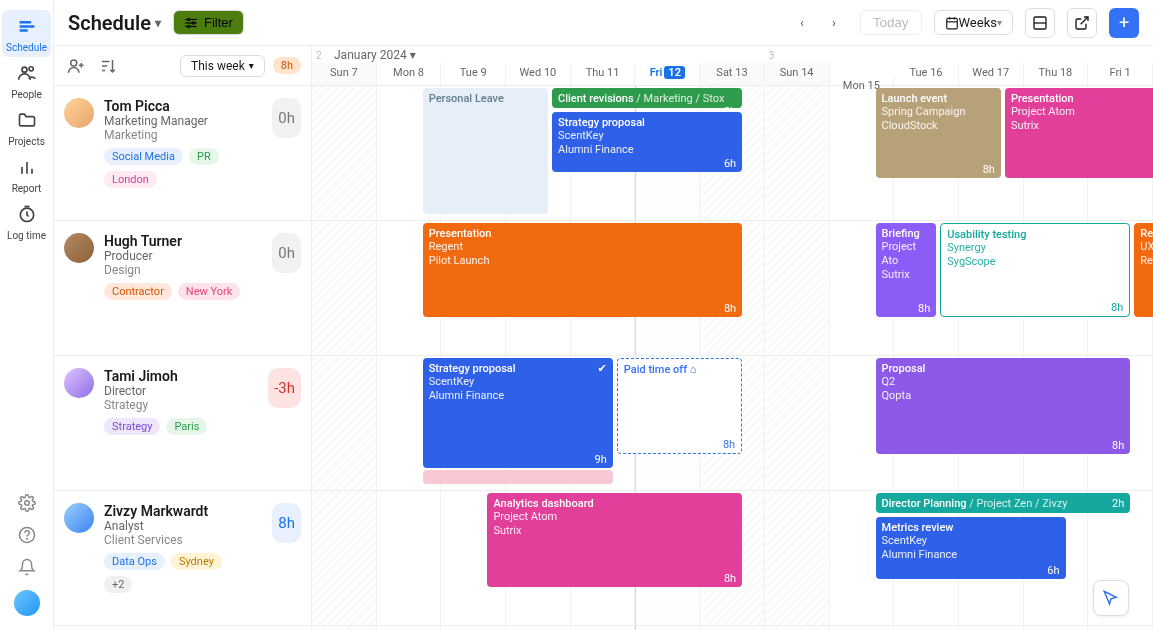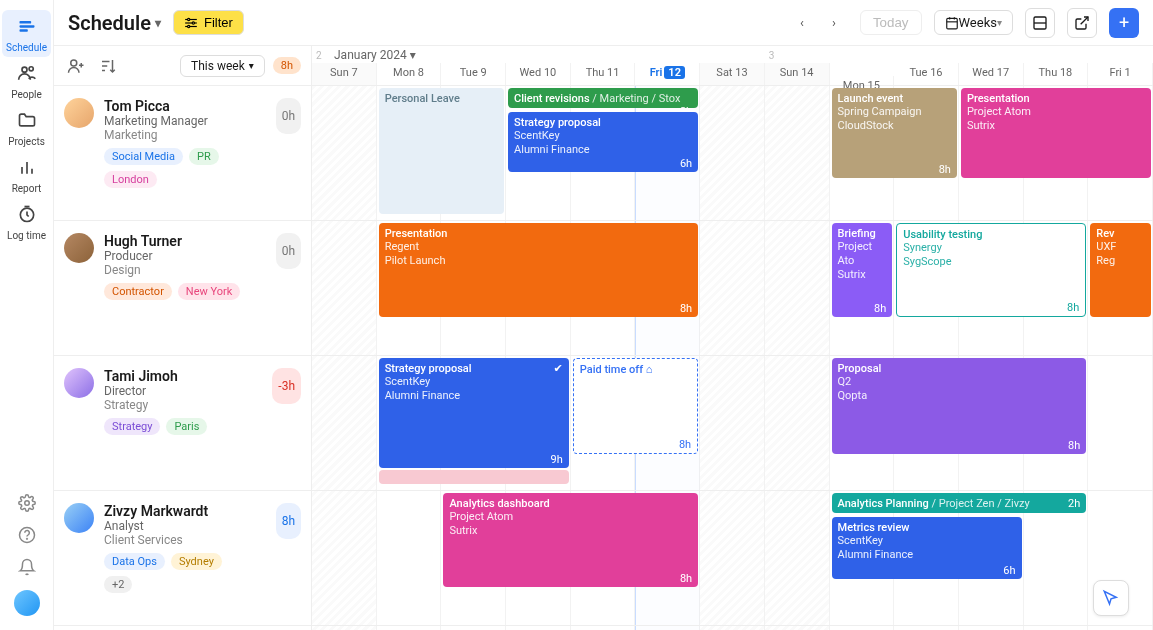--- a/index.html
+++ b/index.html
@@ -14,21 +14,21 @@
 .rail-spacer { flex: 1; }
 .rail-bottom { display: flex; flex-direction: column; align-items: center; gap: 14px; padding-bottom: 14px; }
 .rail-bottom .ico { color: #888; cursor: pointer; }
 .avatar-sm { width: 26px; height: 26px; border-radius: 50%; background: linear-gradient(135deg,#6ec6ff,#2196f3); }
 
 
 .main { flex: 1; display: flex; flex-direction: column; }
 .topbar { height: 46px; display: flex; align-items: center; padding: 0 14px; gap: 12px; border-bottom: 1px solid #eee; }
 .title { font-size: 20px; font-weight: 600; display: flex; align-items: center; gap: 4px; }
 .title .caret { font-size: 12px; color: #666; }
-.filter-btn { border: 1px solid #ddd; border-radius: 6px; padding: 4px 10px; display: flex; align-items: center; gap: 6px; font-size: 13px; cursor: pointer; background: #fde047; }
+.filter-btn { border: 1px solid #ddd; border-radius: 6px; padding: 4px 10px; display: flex; align-items: center; gap: 6px; font-size: 13px; cursor: pointer; background: #4d7c0f; }
 .topbar-spacer { flex: 1; }
 .nav-arrows { display: flex; gap: 4px; }
 .icon-btn { width: 28px; height: 28px; border-radius: 6px; display: flex; align-items: center; justify-content: center; cursor: pointer; color: #555; }
 .today-btn { border: 1px solid #eee; border-radius: 6px; padding: 4px 12px; color: #bbb; cursor: pointer; background: #fff; }
 .view-select { border: 1px solid #ddd; border-radius: 6px; padding: 4px 10px; display: flex; align-items: center; cursor: pointer; background: #fff; }
 .square-btn { width: 30px; height: 30px; border: 1px solid #ddd; border-radius: 6px; display: flex; align-items: center; justify-content: center; cursor: pointer; background: #fff; }
 .add-btn { width: 30px; height: 30px; border-radius: 6px; background: #3571f4; color: #fff; display: flex; align-items: center; justify-content: center; font-size: 18px; cursor: pointer; }
 
 
 .body { flex: 1; display: flex; overflow: hidden; }
@@ -39,42 +39,42 @@
 .hours-pill { background: #ffe3cc; color: #d35400; border-radius: 10px; padding: 2px 8px; font-size: 11px; }
 
 .person-row { border-bottom: 1px solid #eee; padding: 12px 10px 12px 10px; display: flex; gap: 10px; justify-content: center; }
 .person-avatar { width: 30px; height: 30px; border-radius: 50%; flex-shrink:0; }
 .person-info { flex: 1; }
 .person-name { font-weight: 600; font-size: 14px; }
 .person-role { color: #666; font-size: 12px; }
 .person-dept { color: #888; font-size: 12px; }
 .badges { margin-top: 6px; display: flex; gap: 6px; flex-wrap: wrap; }
 .badge { border-radius: 10px; padding: 2px 8px; font-size: 11px; }
-.hours-ind { font-size: 12px; border-radius: 10px; padding: 11px 6px; align-self:flex-start;margin-left:18px; }
+.hours-ind { font-size: 15px; border-radius: 10px; padding: 11px 6px; align-self:flex-start;margin-left:18px; }
 
 
 .cal { flex: 1; display:flex; flex-direction:column; position:relative; overflow:hidden;}
 .cal-header { position:relative; height: 40px; border-bottom: 1px solid #eee; }
 .month-row { position:absolute; top:2px; left:0; right:0; height:14px; font-size:10px; color:#999;}
 .month-label { position: absolute; font-size:12px; color:#666; }
 .days-row { position:absolute; bottom:0; left:0; right:0; height:22px; display:flex;}
 .day-cell { border-right: 1px solid #f2f2f2; font-size:11px; color:#666; text-align:center; padding-top:3px; position:relative;}
 .day-cell.weekend { background:#fafafa; }
 .day-cell.today { color:#1a73e8; font-weight:600; }
 .today-marker { display:inline-block; background:#1a73e8; color:#fff; border-radius:3px; padding:0 4px; margin-left:2px;}
 .week-num { position:absolute; font-size:10px; color:#bbb; top:2px;}
 
 .cal-body { flex:1; position:relative; }
 .cal-row { position:absolute; left:0; right:0; border-bottom:1px solid #eee;}
 .grid-lines { position:absolute; top:0; bottom:0; left:0; right:0; display:flex;}
 .grid-col { border-right:1px solid #f2f2f2;}
 .grid-col.weekend { background: repeating-linear-gradient(135deg, #fafafa, #fafafa 3px, #fff 3px, #fff 6px);}
 .today-line { position:absolute; top:0; bottom:0; border-left: 1px solid #c8dcff; background: rgba(200,220,255,0.06);}
 
-.event { position:absolute; border-radius:4px; padding:4px 6px; font-size:11px; color:#fff; overflow:hidden; cursor:pointer; }
+.event { position:absolute; border-radius:4px; padding:4px 6px; font-size:11px; color:#fff; overflow:hidden; cursor:pointer;margin-left:44px; }
 .event .ev-title { font-weight:500; }
 .event .ev-sub { opacity:0.9; font-size:11px; line-height:1.25;}
 .event .ev-hours { position:absolute; bottom:2px; right:6px; font-size:11px; }
 .event.outline { background:#fff !important; border:1px solid; }
 .event.dashed { background:#fff !important; border:1px dashed #3571f4; color:#3571f4;}
 
 .cursor-btn { position:absolute; bottom:14px; right:24px; width:36px; height:36px; border:1px solid #ddd; border-radius:8px; display:flex; align-items:center; justify-content:center; background:#fff; box-shadow:0 1px 3px rgba(0,0,0,0.08); cursor:pointer;}
 
 svg { display:block; }
 </style>
@@ -402,21 +402,21 @@
               <div class="ev-hours">8h</div>
             </div>
             <div class="event" style="left: 66.6923px; width: 190.077px; top: 384px; height: 14px; background: rgb(248, 201, 210); padding: 0px;"></div>
             <div class="cal-row" style="top: 405px; height: 135px;"></div>
             <div class="event" style="left: 131.385px; width: 254.769px; top: 407px; height: 94px; background: rgb(225, 63, 154);">
               <div class="ev-title">Analytics dashboard</div>
               <div class="ev-sub">Project Atom</div>
               <div class="ev-sub">Sutrix</div>
               <div class="ev-hours">8h</div>
             </div>
-            <div class="event" style="left: 519.538px; width: 254.769px; top: 407px; height: 20px; background: rgb(20, 168, 158);"><span class="ev-title">Analytics Planning</span><span style="opacity:.85"> / Project Zen / Zivzy</span><span style="float:right">2h</span></div>
+            <div class="event" style="left: 519.538px; width: 254.769px; top: 407px; height: 20px; background: rgb(20, 168, 158);"><span class="ev-title">Director Planning</span><span style="opacity:.85"> / Project Zen / Zivzy</span><span style="float:right">2h</span></div>
             <div class="event" style="left: 519.538px; width: 190.077px; top: 431px; height: 62px; background: rgb(47, 97, 232);">
               <div class="ev-title">Metrics review</div>
               <div class="ev-sub">ScentKey</div>
               <div class="ev-sub">Alumni Finance</div>
               <div class="ev-hours">6h</div>
             </div>
           </div>
         <div class="cursor-btn">
           <svg width="18" height="18" viewBox="0 0 24 24" fill="none" stroke="#3571f4" stroke-width="2">
               <path d="M3 3l7 17 2-7 7-2z"></path>

